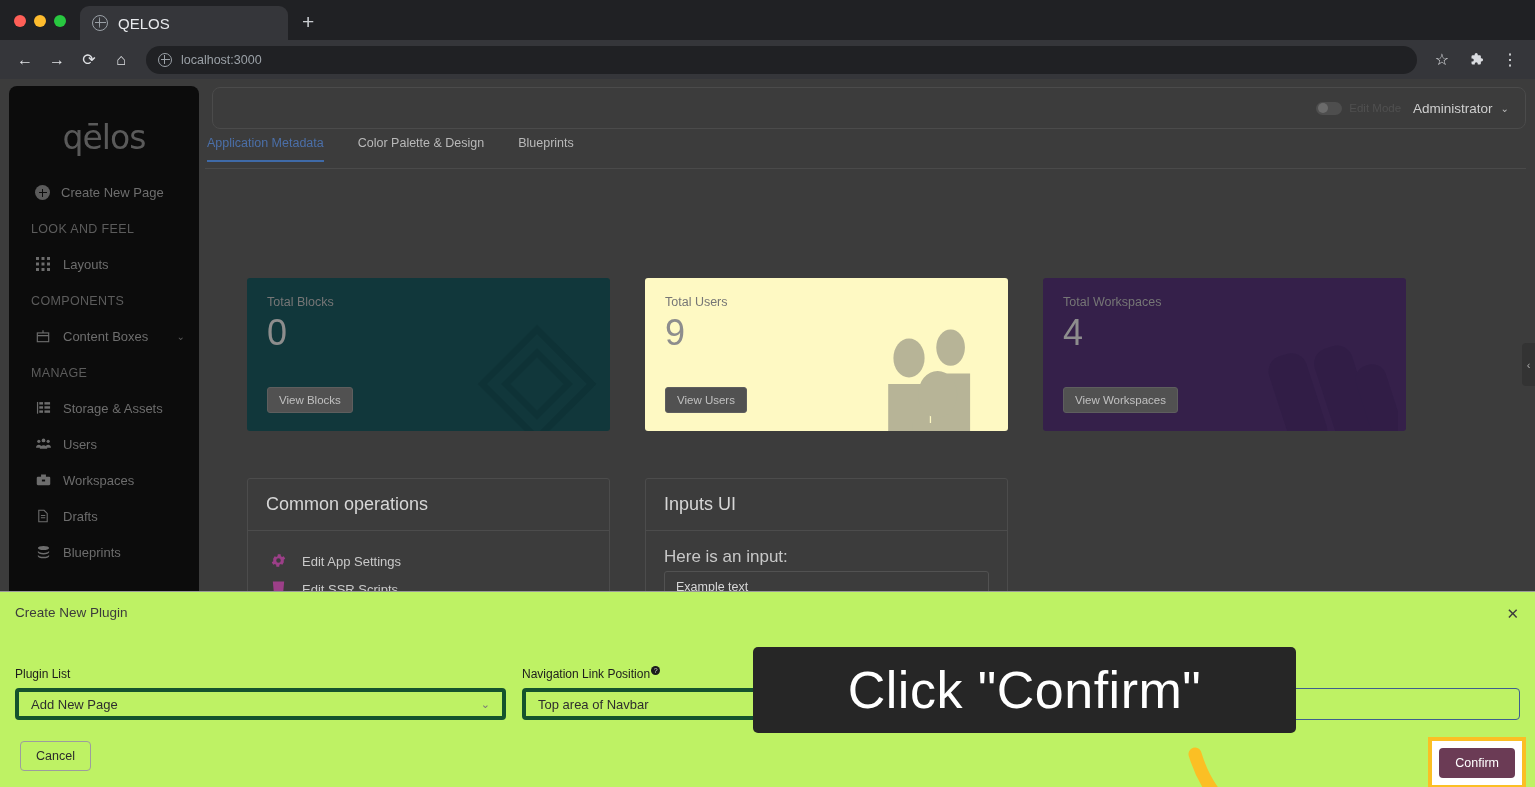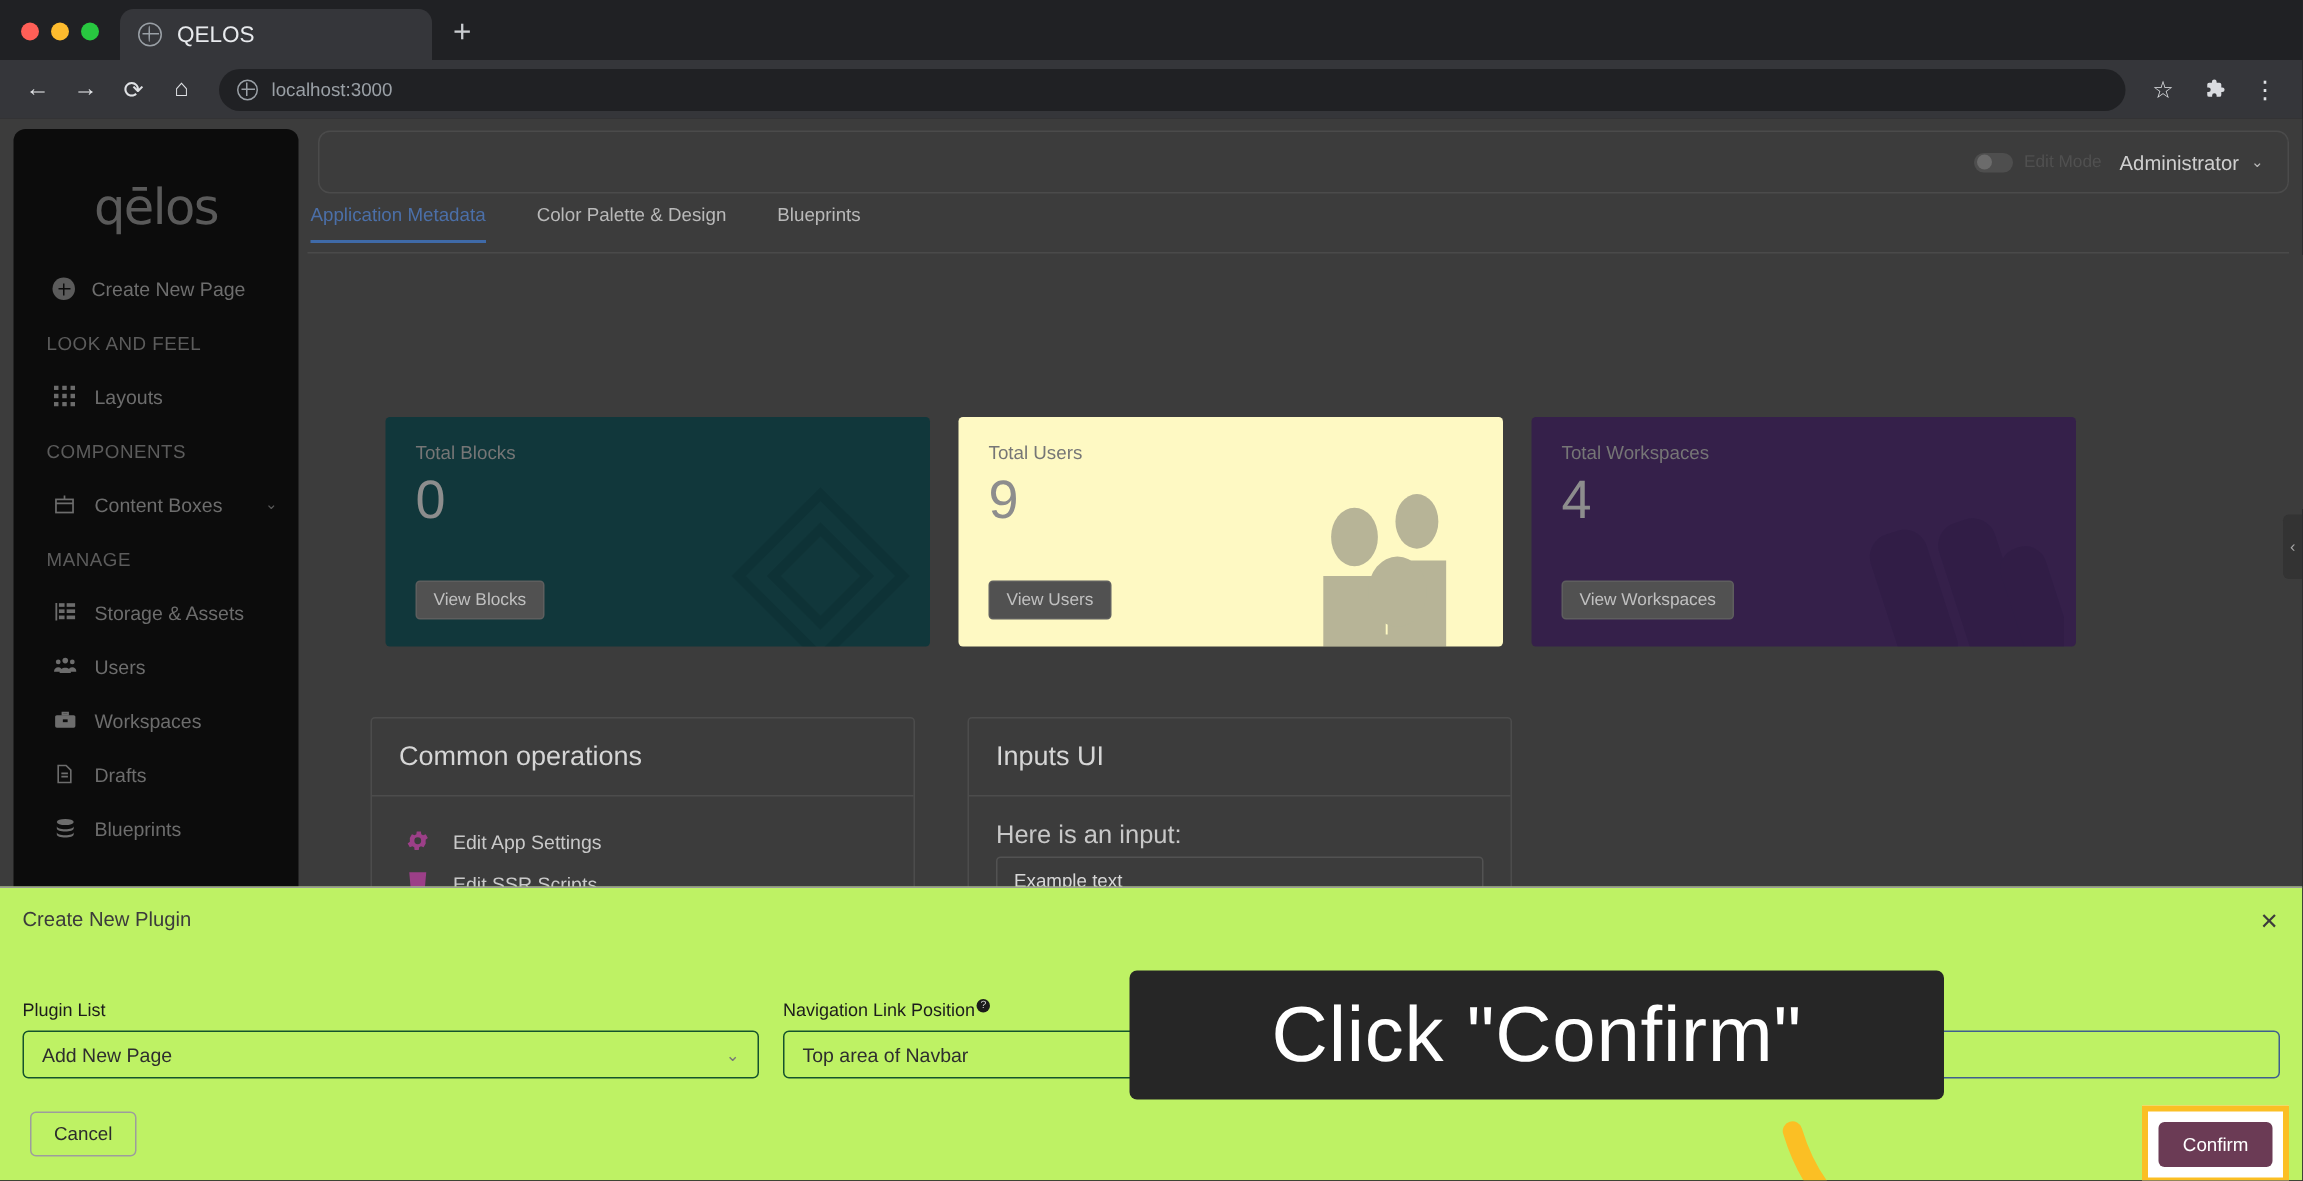--- a/index.html
+++ b/index.html
@@ -114,21 +114,21 @@
   
   .tabsrow {
     position: absolute; left: 205px; top: 57px; right: 9px; height: 33px;
     border-bottom: 1px solid #4a4a4a; display: flex; align-items: flex-start; gap: 34px;
     padding-left: 2px;
   }
   .apptab { font-size: 12.5px; color: #b9b9b9; padding-bottom: 10px; }
   .apptab.active { color: #4b6fa8; border-bottom: 2px solid #3f6aa8; }
 
   
-  .cards { position: absolute; left: 247px; top: 199px; display: flex; gap: 19px; margin-left: 10px; }
+  .cards { position: absolute; left: 247px; top: 199px; display: flex; gap: 35px; }
   .card {
     width: 363px; height: 153px; border-radius: 3px; position: relative; overflow: hidden;
     padding: 17px 20px;
   }
   .card.teal   { background: #11373b; }
   .card.navy   { background: #fef9c3; }
   .card.purple { background: #35204a; }
   .card-label { color: #767676; font-size: 12.5px; }
   .card-num   { color: #8d8d8d; font-size: 36px; line-height: 44px; font-weight: 400; margin-top:2px; }
   .card-btn {
@@ -179,21 +179,21 @@
     position: absolute; left: 15px; right: 15px; top: 72px; display: flex; gap: 16px;
   }
   .mfield { flex: 1 1 0; }
   .mlabel { font-size: 12px; color: #1c1c1c; margin-bottom: 7px; position: relative; display:inline-block; }
   .help-dot {
     display: inline-block; width: 9px; height: 9px; border-radius: 50%;
     background: #1b1b1b; color: #d3d3d3; font-size: 7px; line-height: 9px;
     text-align: center; vertical-align: super; margin-left: 1px;
   }
   .msel {
-    height: 32px; border: 1px solid #14532d; border-radius: 4px; background: transparent;
+    height: 32px; border: 4px solid #14532d; border-radius: 4px; background: transparent;
     display: flex; align-items: center; padding: 0 12px; color: #2e2e2e; font-size: 13px;
   }
   .msel .chev { margin-left: auto; color: #777; font-size: 11px; }
   .minput {
     height: 32px; border: 1px solid #3f5f8f; border-radius: 4px; background: transparent;
     display: flex; align-items: center; padding: 0 12px; color: #1a1a1a; font-size: 13px;
   }
   .modal-footer { position: absolute; left: 0; right: 0; bottom: 0; height: 58px; }
   .btn-cancel {
     position: absolute; left: 20px; top: 12px; border: 1px solid #9d9d9d;

